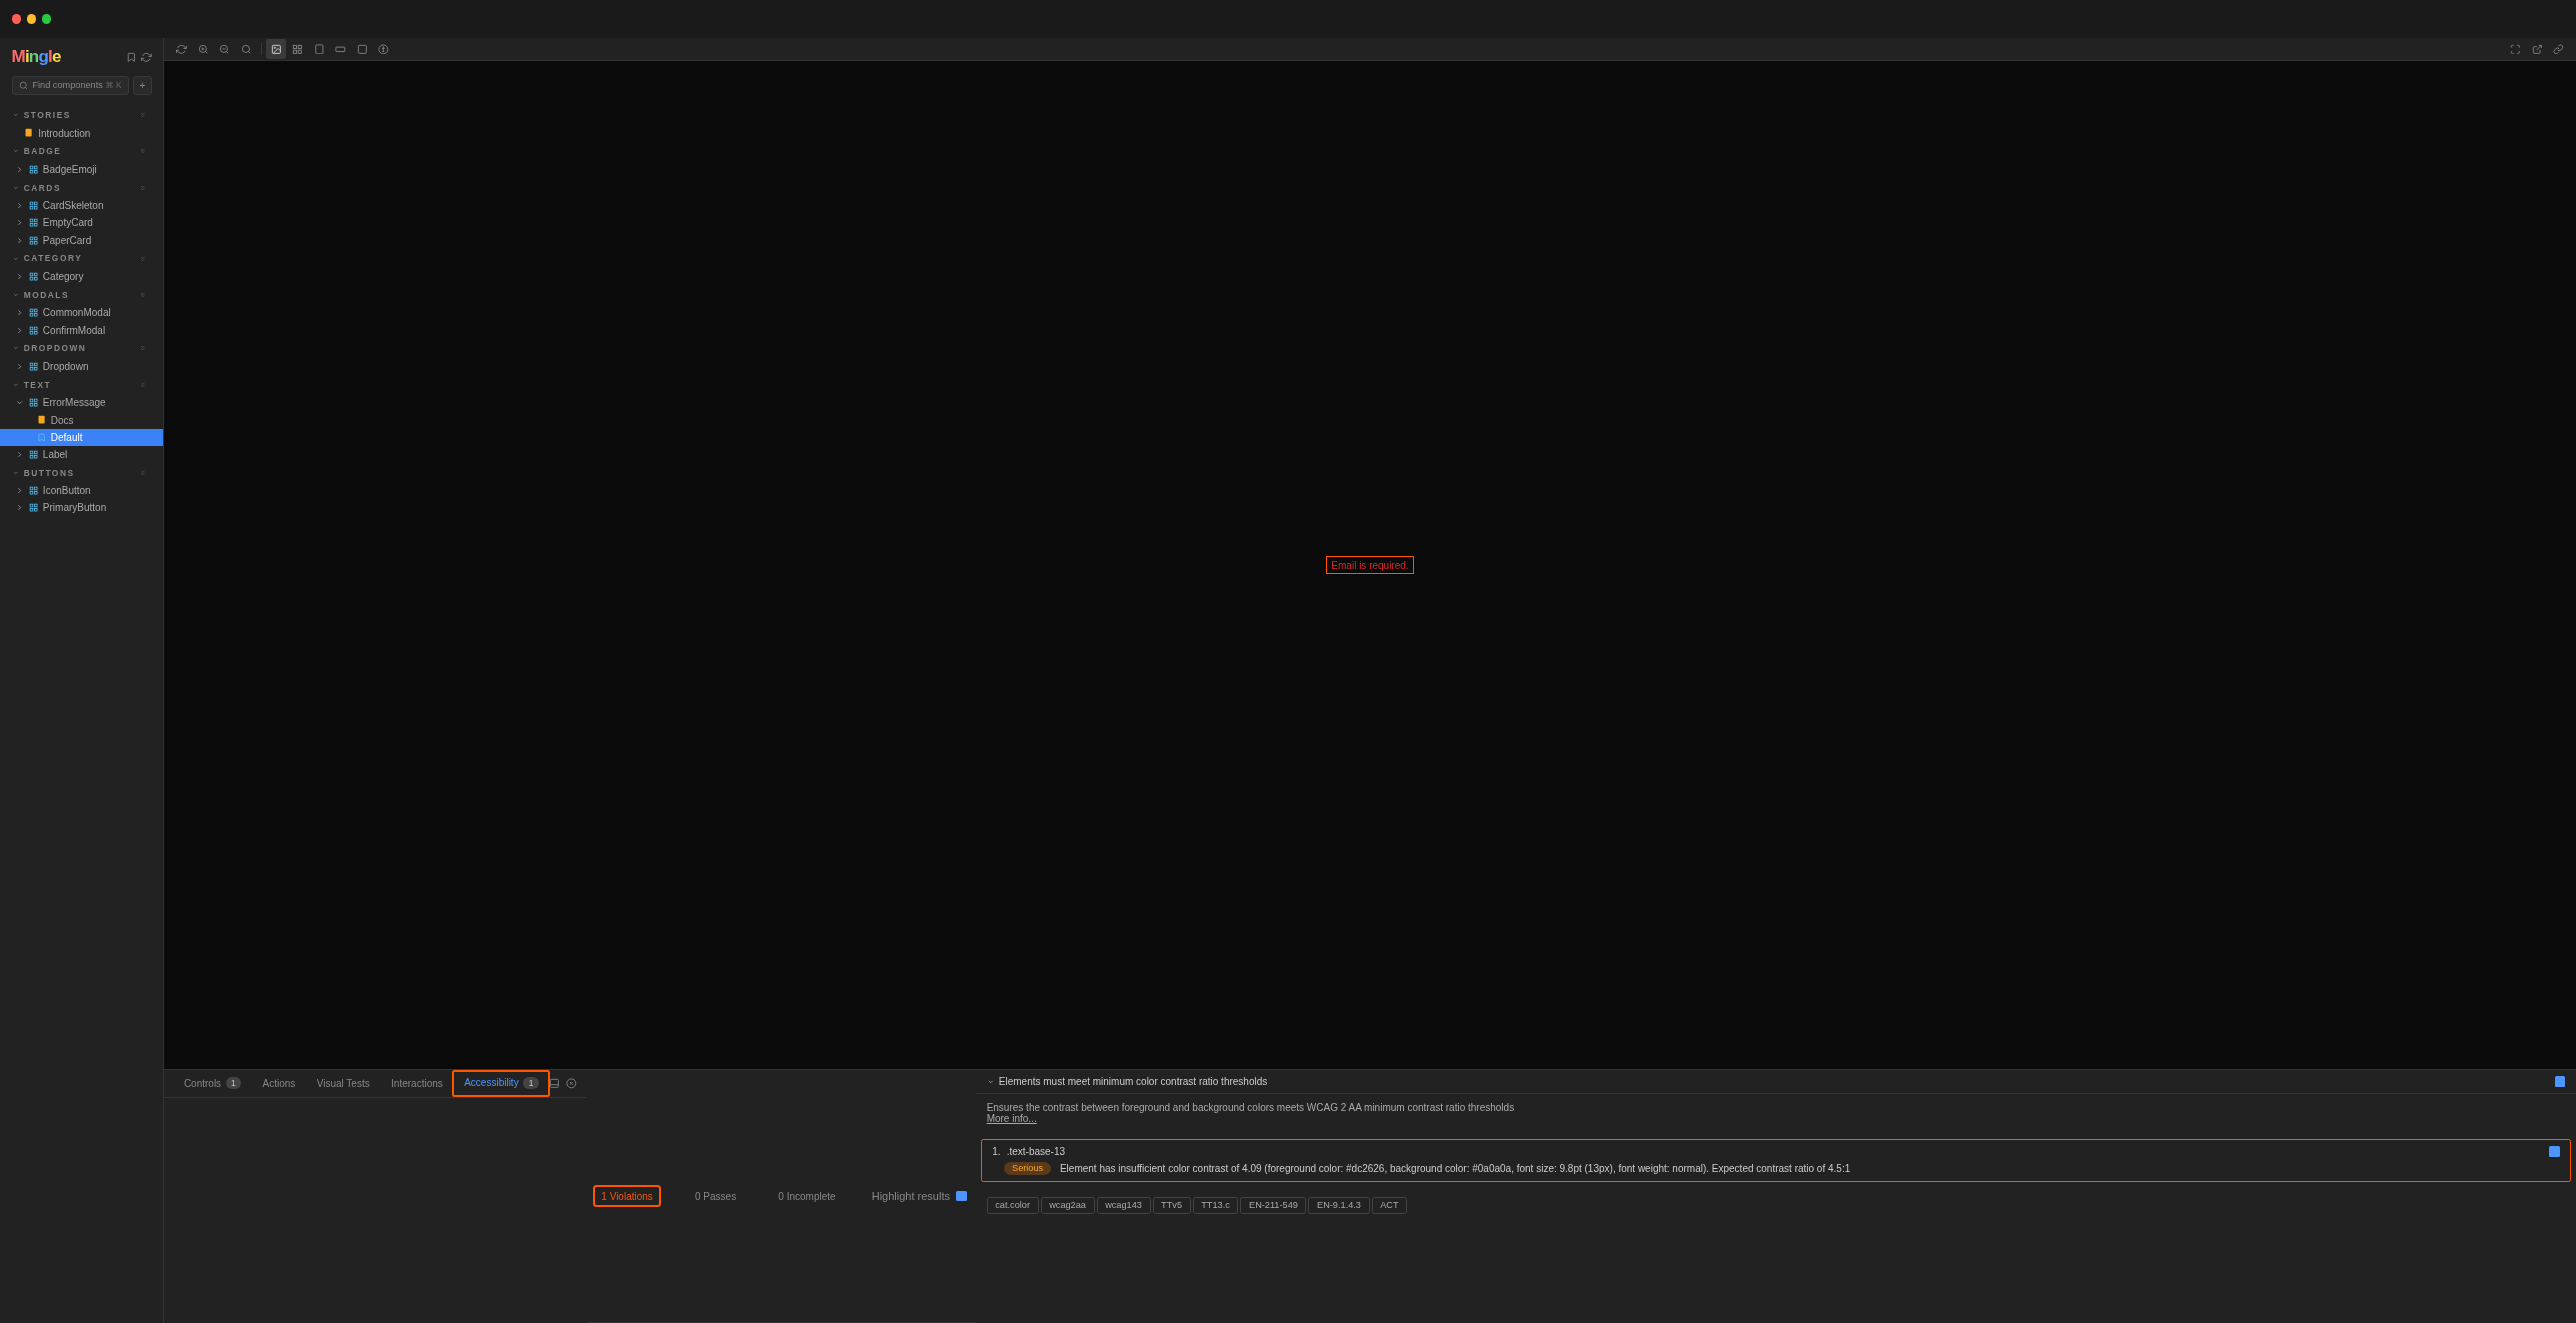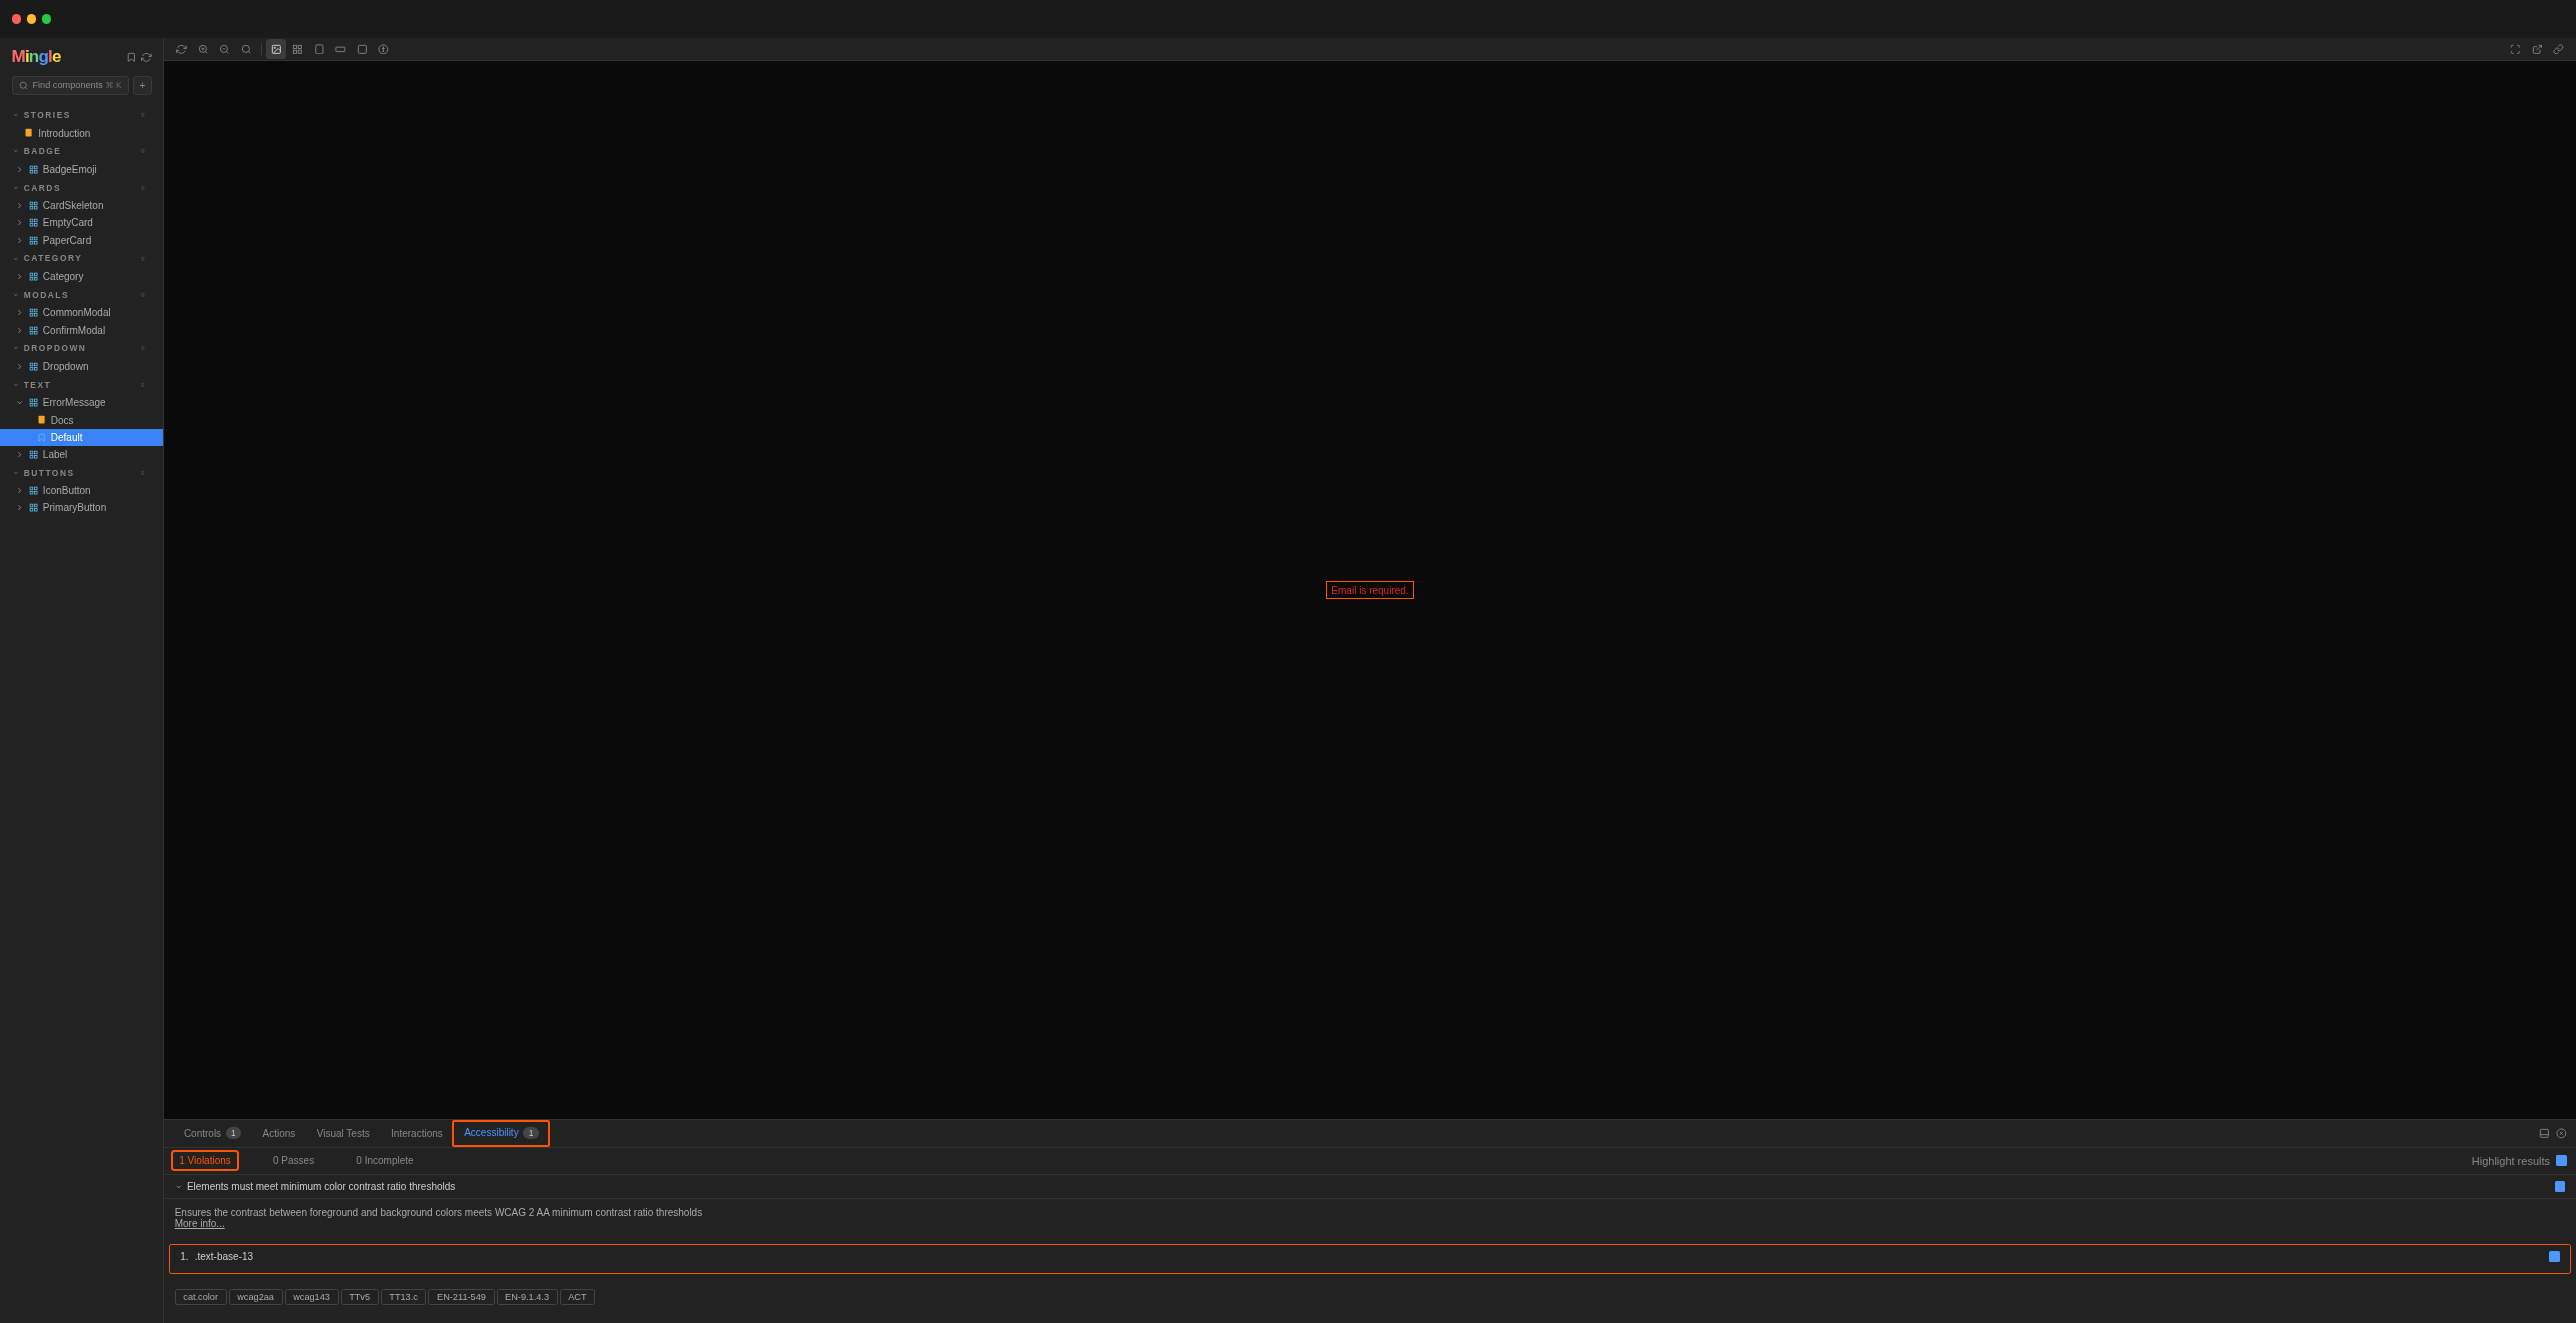--- a/index.html
+++ b/index.html
@@ -157,25 +157,24 @@
       min-height: 0;
     }
     .error-msg {
       border: 1.5px solid #ff5500;
       padding: 2.3px 4.6px;
       color: #dc2626;
       font-size: 10px;
     }
     
     .panel {
-      height: 204px;
+      height: 254px;
       background: #222;
       border-top: 0.8px solid #333;
       display: flex;
-      flex-direction: column;
     }
     .tabs {
       display: flex;
       align-items: center;
       border-bottom: 0.8px solid #333;
       padding: 0 9.2px;
       height: 27.5px;
     }
     .tab {
       padding: 6.1px 10.7px;
@@ -726,20 +725,24 @@
         <div class="violation-body">
           <div>Ensures the contrast between foreground and background colors meets WCAG 2 AA minimum contrast ratio thresholds</div>
           <div class="more-info">More info...</div>
         </div>
         <div class="detail-box">
           <div class="detail-item">
             <span class="detail-num">1.</span>
             <span>.text-base-13</span>
             <div class="checkbox detail-check"></div>
           </div>
+          <div class="severity">
+            <span class="severity-badge">Serious</span>
+            <span class="severity-text">Element has insufficient color contrast of 4.09 (foreground color: #dc2626, background color: #0a0a0a, font size: 9.8pt (13px), font weight: normal). Expected contrast ratio of 4.5:1</span>
+          </div>
         </div>
         <div class="tags" id="tags-row">
             <div class="tag">cat.color</div>
             <div class="tag">wcag2aa</div>
             <div class="tag">wcag143</div>
             <div class="tag">TTv5</div>
             <div class="tag">TT13.c</div>
             <div class="tag">EN-211-549</div>
             <div class="tag">EN-9.1.4.3</div>
             <div class="tag">ACT</div>

